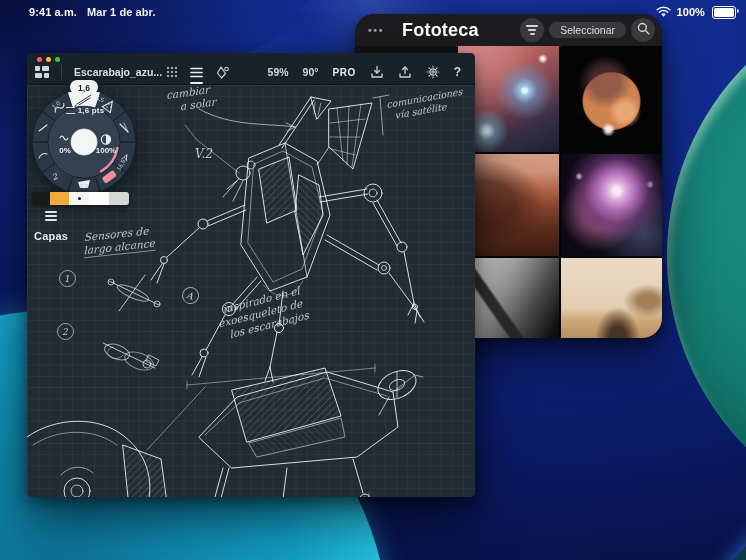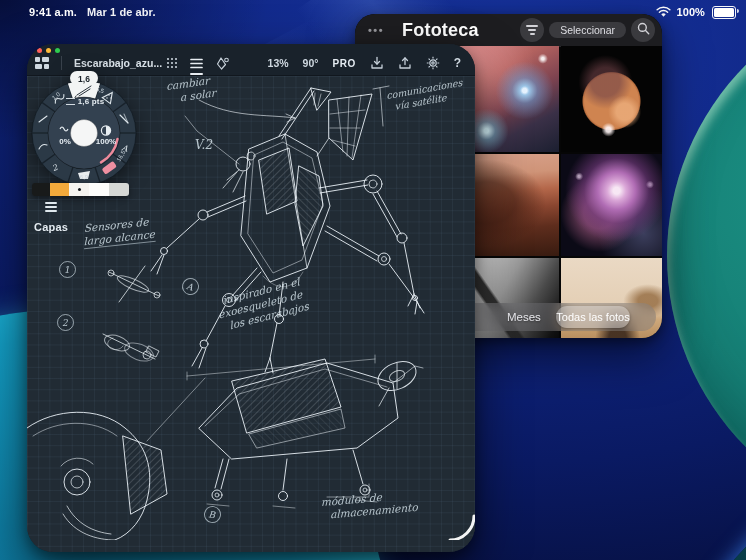--- a/index.html
+++ b/index.html
@@ -86,21 +86,21 @@
 
   .ph-tabbar{position:absolute;left:6px;right:6px;bottom:7px;height:28px;border-radius:14px;
     background:rgba(118,118,124,.42);backdrop-filter:blur(8px);z-index:3;}
   .tab-months{position:absolute;left:146px;top:0;height:28px;display:flex;align-items:center;
     color:#ececf0;font-size:11.5px;text-shadow:0 1px 2px rgba(0,0,0,.4);}
   .tab-all{position:absolute;left:195px;top:3px;width:74px;height:22px;border-radius:11px;
     background:rgba(252,252,252,.32);display:flex;align-items:center;justify-content:center;
     color:#fff;font-size:11px;font-weight:500;box-shadow:0 1px 3px rgba(0,0,0,.3);}
 
   
-  .con-win{position:absolute;left:27px;top:44px;width:448px;height:508px;border-radius:26px;overflow:hidden;
+  .con-win{position:absolute;left:27px;top:53px;width:448px;height:444px;border-radius:5px;overflow:hidden;
     background:#1d262e;z-index:20;box-shadow:0 20px 50px rgba(0,0,0,.6),0 5px 14px rgba(0,0,0,.4);}
   .traffic{position:absolute;left:10px;top:4px;display:flex;gap:4px;z-index:6;}
   .traffic i{width:5px;height:5px;border-radius:50%;display:block;}
   .t-red{background:#ff605c;}.t-yel{background:#febb3a;}.t-grn{background:#2ecc4e;}
   .con-toolbar{position:absolute;left:0;top:0;right:0;height:32px;background:#19222b;
     border-bottom:1px solid rgba(0,0,0,.3);display:flex;align-items:flex-end;padding:0 14px 5px 8px;box-sizing:border-box;z-index:5;}
   .tb-left{display:flex;align-items:center;gap:12px;}
   .tb-right{margin-left:auto;display:flex;align-items:center;gap:14px;}
   .tb-ic{display:flex;align-items:center;justify-content:center;color:#c6d0d9;}
   .tb-divider{width:1px;height:14px;background:#39424c;}
@@ -206,24 +206,20 @@
       <div class="pcell p-nebula"></div>
       <div class="pcell p-mars"></div>
       <div class="pcell p-hidden"></div>
       <div class="pcell p-desert"></div>
       <div class="pcell p-orion"></div>
       <div class="pcell p-hidden"></div>
       <div class="pcell p-sat"></div>
       <div class="pcell p-rover"></div>
     </div>
 
-    <div class="ph-tabbar">
-      <span class="tab-months">Meses</span>
-      <span class="tab-all">Todas las fotos</span>
-    </div>
   </div>
 
   <div class="con-win">
     <div class="traffic">
       <i class="t-red"></i>
         <i class="t-yel"></i>
         <i class="t-grn"></i>
     </div>
 
     <div class="con-toolbar">
@@ -263,21 +259,21 @@
           </svg>
         </span>
         <span class="tb-ic">
           <svg width="14" height="13" viewBox="0 0 14 13">
             <path d="M6 1 L10.5 7.5 L6.5 12 L2.5 7 Z" stroke="#c6d0d9" stroke-width="1.2" fill="none" stroke-linejoin="round"></path>
             <circle cx="11.5" cy="3" r="1.8" stroke="#c6d0d9" stroke-width="1.1" fill="none"></circle>
           </svg>
         </span>
       </div>
       <div class="tb-right">
-        <span class="tb-num">13%</span>
+        <span class="tb-num">59%</span>
         <span class="tb-num">90°</span>
         <span class="tb-pro">PRO</span>
         <span class="tb-ic">
           <svg width="14" height="14" viewBox="0 0 14 14">
             <g stroke="#c6d0d9" stroke-width="1.3" fill="none" stroke-linecap="round" stroke-linejoin="round">
               <path d="M2 9 v3 h10 v-3"></path>
                 <line x1="7" y1="1.5" x2="7" y2="8"></line>
                 <path d="M4.5 5.5 L7 8 L9.5 5.5"></path>
             </g>
           </svg>

